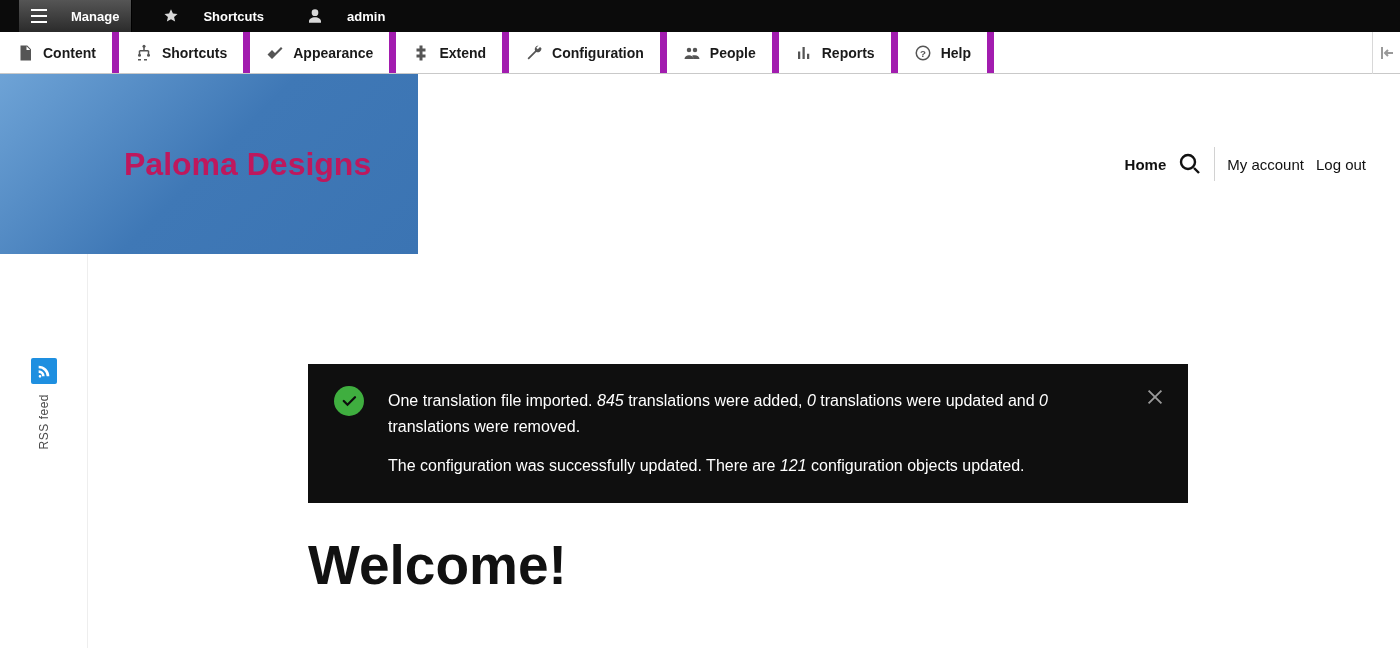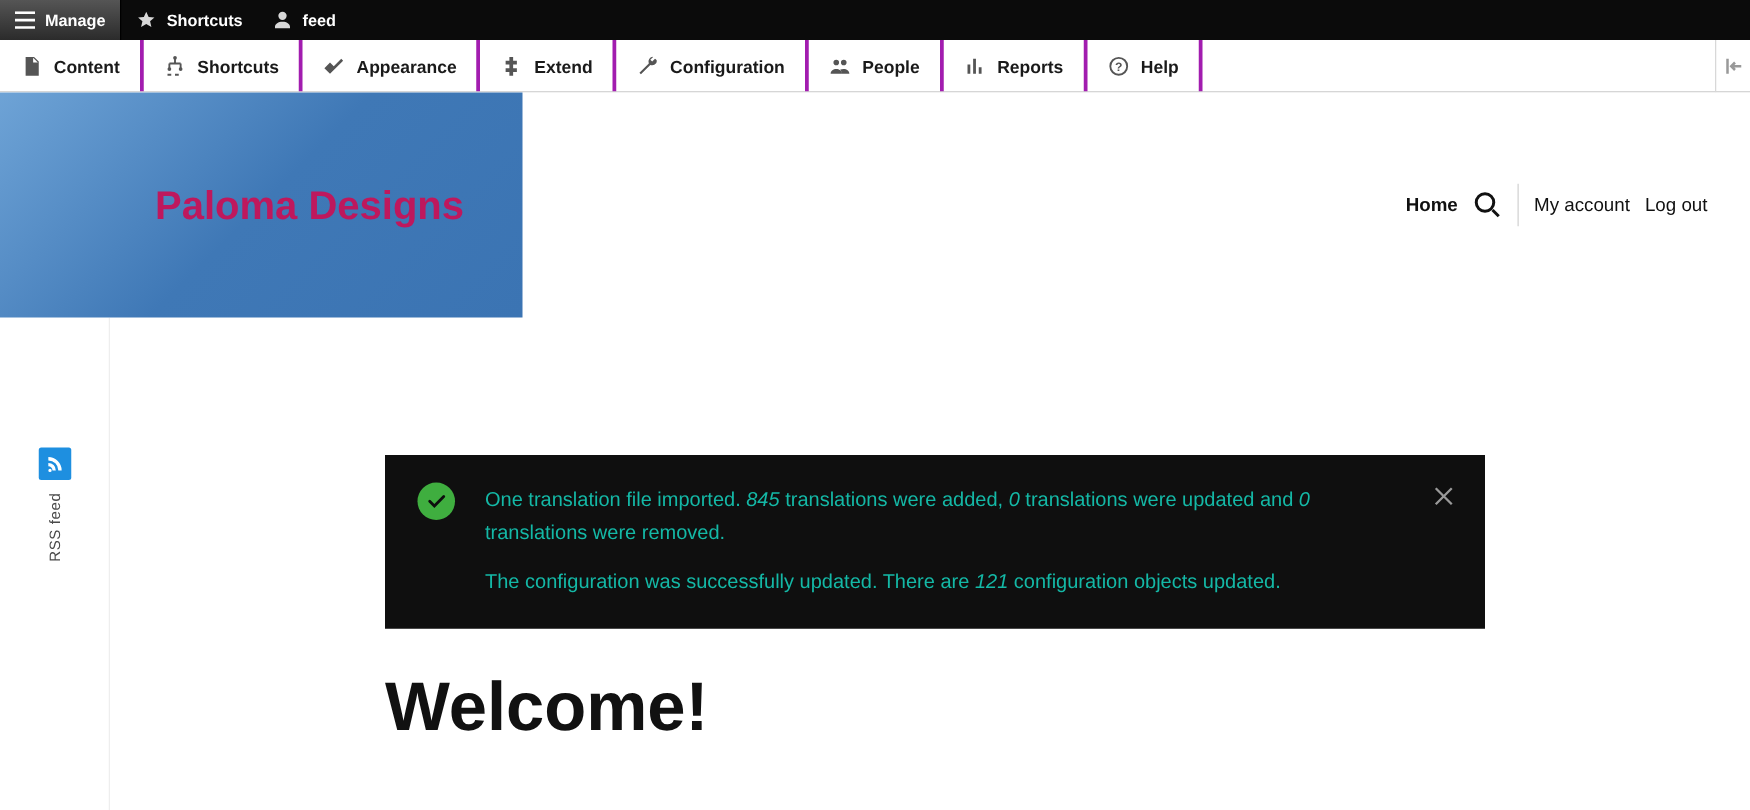--- a/index.html
+++ b/index.html
@@ -2,27 +2,27 @@
 <html><head>
 <meta charset="utf-8">
 <style>
   * { box-sizing: border-box; margin: 0; padding: 0; }
   body { font-family: -apple-system, BlinkMacSystemFont, "Segoe UI", Arial, sans-serif; background: #fff; width: 1400px; height: 648px; overflow: hidden; }
 
   
   .topbar { height: 32px; background: #0b0b0b; display: flex; align-items: stretch; color: #fff; font-size: 13px; font-weight: 600; }
   .topbar-left { display: flex; align-items: stretch; }
   .topbar-right { margin-left: auto; display: flex; align-items: stretch; }
-  .topbar-item { display: flex; align-items: center; padding: 0 12px; cursor: pointer; gap: 8px; }
+  .topbar-item { display: flex; align-items: center; padding: 0 12px; cursor: pointer; gap: 24px; margin-left: 19px; }
   .topbar-item.manage { background: #3b3b3b; background: linear-gradient(#555 0%, #2b2b2b 100%); border-right: 1px solid #000; }
   .icon { display: inline-flex; }
 
   
   .adminmenu { height: 42px; background: #fff; border-bottom: 1px solid #c9c9c9; display: flex; align-items: stretch; font-size: 14px; color: #1a1a1a; font-weight: 600; position: relative; }
-  .adminmenu-item { display: flex; align-items: center; gap: 9px; padding: 0 16px; border-right: 3px solid #a21caf; cursor: pointer; }
+  .adminmenu-item { display: flex; align-items: center; gap: 9px; padding: 0 16px; border-right: 7px solid #a21caf; cursor: pointer; }
   .adminmenu-item .icon svg { width: 18px; height: 18px; }
   .adminmenu-collapse { position: absolute; right: 0; top: 0; height: 42px; width: 28px; border-left: 1px solid #d8d8d8; display: flex; align-items: center; justify-content: center; color: #888; cursor: pointer; }
 
   
   .hero { position: relative; height: 180px; background: #fff; }
   .hero-block { position: absolute; left: 0; top: 0; width: 418px; height: 180px; background: linear-gradient(135deg, #6ea3d6 0%, #3f78b6 50%, #3b74b3 100%); }
   .hero-inner { position: absolute; left: 0; top: 0; right: 0; height: 180px; display: flex; align-items: center; padding-left: 124px; padding-right: 34px; }
   .site-name { color: #be185d; font-size: 32px; font-weight: 800; }
   .hero-nav { margin-left: auto; display: flex; align-items: center; gap: 12px; color: #111; font-size: 15px; font-weight: 700; }
   .hero-link { font-weight: 500; cursor: pointer; }
@@ -33,21 +33,21 @@
     display: flex;
     height: calc(648px - 32px - 42px - 180px);
     background: #fff;
   }
   .sidebar { width: 88px; border-right: 1px solid #eee; display: flex; flex-direction: column; align-items: center; padding-top: 104px; gap: 10px; }
   .rss-box { width: 26px; height: 26px; background: #1e8fe0; border-radius: 2px; display: flex; align-items: center; justify-content: center; color: #fff; cursor: pointer; }
   .rss-label { writing-mode: vertical-rl; transform: rotate(180deg); font-size: 12px; color: #4a4a4a; letter-spacing: .5px; }
 
   .content { flex: 1; padding: 0 40px 0 0; }
 
-  .status { margin: 110px 0 0 220px; width: 880px; background: #0f0f0f; color: #14b8a6; padding: 24px 70px 24px 80px; position: relative; font-size: 16px; line-height: 1.6; }
+  .status { margin: 110px 0 0 220px; width: 880px; background: #0f0f0f; color: #ffffff; padding: 24px 70px 24px 80px; position: relative; font-size: 16px; line-height: 1.6; }
   .status .check { position: absolute; left: 26px; top: 22px; width: 30px; height: 30px; border-radius: 50%; background: #3fae3f; display: flex; align-items: center; justify-content: center; }
   .status .close { position: absolute; right: 22px; top: 22px; color: #9a9a9a; cursor: pointer; }
   .status p + p { margin-top: 14px; }
   .status em { font-style: italic; }
 
   .welcome { margin: 30px 0 0 220px; font-size: 55px; font-weight: 800; color: #111; }
 </style>
 </head>
 <body>
 
@@ -68,21 +68,21 @@
           </svg>
       </span>
       <span>Shortcuts</span>
     </div>
     <div class="topbar-item">
       <span class="icon">
         <svg width="16" height="16" viewBox="0 0 24 24">
             <path fill="#d8d8d8" d="M12 12a5 5 0 100-10 5 5 0 000 10zm0 2c-5 0-9 2.5-9 6v2h18v-2c0-3.5-4-6-9-6z"></path>
           </svg>
       </span>
-      <span>feed</span>
+      <span>admin</span>
     </div>
   </div>
 </div>
 
 <div class="adminmenu">
   <div class="adminmenu-item">
     <span class="icon">
         <svg viewBox="0 0 24 24">
           <path fill="#555" d="M6 2h9l5 5v15H6zM14 3v5h5"></path>
         </svg>

